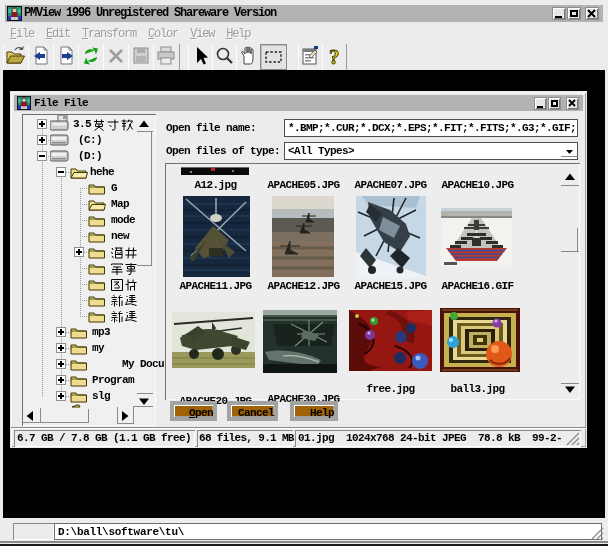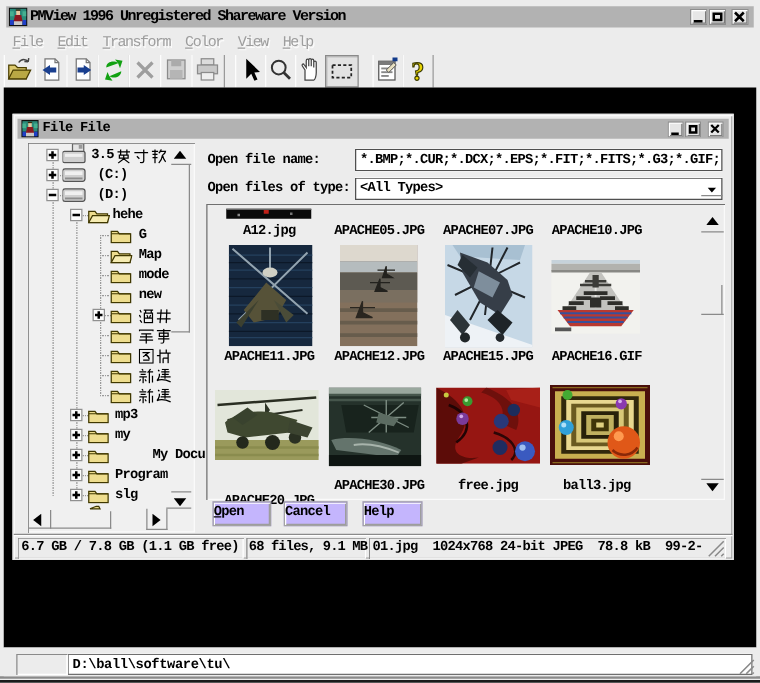--- a/index.html
+++ b/index.html
@@ -3,21 +3,21 @@
 <style>
   html,body{margin:0;padding:0;width:608px;height:546px;overflow:hidden;background:#000;}
   *{box-sizing:border-box;}
   .abs{position:absolute;}
   .t{position:absolute;font:bold 11px "Liberation Mono",monospace;letter-spacing:-0.6px;white-space:pre;color:#000;line-height:11px;}
   .tc{position:absolute;font:bold 11px "Liberation Mono",monospace;letter-spacing:-0.6px;white-space:pre;color:#000;line-height:11px;text-align:center;}
   .tbar{position:absolute;background:#b2b2b2;}
   .cap{position:absolute;background:#e6e6e6;border:1px solid #8d8d8d;box-shadow:inset 1px 1px 0 #fff,inset -1px -1px 0 #7a7a7a;}
   .sunk{position:absolute;background:#fff;box-shadow:inset 0 0 0 1px #4f4f4f;}
   .box{position:absolute;background:#ededed;box-shadow:inset 1px 1px 0 #6f6f6f,inset -1px -1px 0 #fafafa;}
-  .pbtn{position:absolute;background:#c4b5fd;border:1px solid #a3a3a3;box-shadow:inset 1px 1px 0 #ffffff,inset -1px -1px 0 #9d9d9d;font:bold 11px "Liberation Mono",monospace;letter-spacing:-0.6px;color:#000;text-align:left;line-height:17px;}
+  .pbtn{position:absolute;background:#a16207;border:4px solid #a3a3a3;box-shadow:inset 1px 1px 0 #ffffff,inset -1px -1px 0 #9d9d9d;font:bold 11px "Liberation Mono",monospace;letter-spacing:-0.6px;color:#000;text-align:right;line-height:17px;}
   .cell{position:absolute;box-shadow:inset 1px 1px 0 #8a8a8a,inset -1px -1px 0 #ffffff;}
   .pm{position:absolute;width:10px;height:10px;background:#fcfcfc;border:1px solid #909090;}
   .pm:before{content:"";position:absolute;left:1px;top:3px;width:6px;height:2px;background:#000;}
   .pm.minus:after{content:"";}
   .pm.plus:after{content:"";position:absolute;left:3px;top:1px;width:2px;height:6px;background:#000;}
   .tbtn{position:absolute;background:#ececec;border-right:1px solid #9a9a9a;border-left:1px solid #fdfdfd;}
   .dot{position:absolute;background-image:repeating-linear-gradient(to bottom,#9a9a9a 0 1px,transparent 1px 2px);width:1px;}
   .doth{position:absolute;background-image:repeating-linear-gradient(to right,#9a9a9a 0 1px,transparent 1px 2px);height:1px;}
 </style></head>
 <body>
@@ -555,21 +555,21 @@
       <circle cx="57" cy="15" r="4.5" fill="#8a3ab0"></circle>
       <circle cx="56" cy="13" r="1.5" fill="#d8b0f0"></circle>
       <circle cx="13" cy="34" r="6" fill="#30a0d8"></circle>
       <circle cx="11" cy="32" r="2" fill="#b0e0f8"></circle>
       <circle cx="59" cy="46" r="13" fill="#e05818"></circle>
       <circle cx="55" cy="41" r="4" fill="#ff9a50"></circle>
       <path d="M50 52 A13 13 0 0 0 70 50" stroke="#8a2808" stroke-width="2" fill="none"></path>
     </svg>
 
     <div class="tc" style="left:155px;top:396px;width:121px;">APACHE20.JPG</div>
-    <div class="tc" style="left:243px;top:384px;width:121px;font-family:Liberation Mono, monospace;">APACHE30.JPG</div>
+    <div class="tc" style="left:243px;top:394px;width:121px;font-family:Liberation Mono, monospace;">APACHE30.JPG</div>
     <div class="tc" style="left:330px;top:384px;width:121px;">free.jpg</div>
     <div class="tc" style="left:417px;top:384px;width:121px;">ball3.jpg</div>
 
     <svg class="abs" style="left:565px;top:173px" width="11" height="8">
         <path d="M0 7 H10 L5 0.5 Z" fill="#000"></path>
       </svg>
     <div class="abs" style="left:561px;top:185px;width:18px;height:1px;background:#8a8a8a;"></div>
     <div class="abs" style="left:577px;top:228px;width:1px;height:24px;background:#8a8a8a;"></div>
     <div class="abs" style="left:561px;top:251px;width:18px;height:1px;background:#8a8a8a;"></div>
     <svg class="abs" style="left:565px;top:386px" width="11" height="8">

